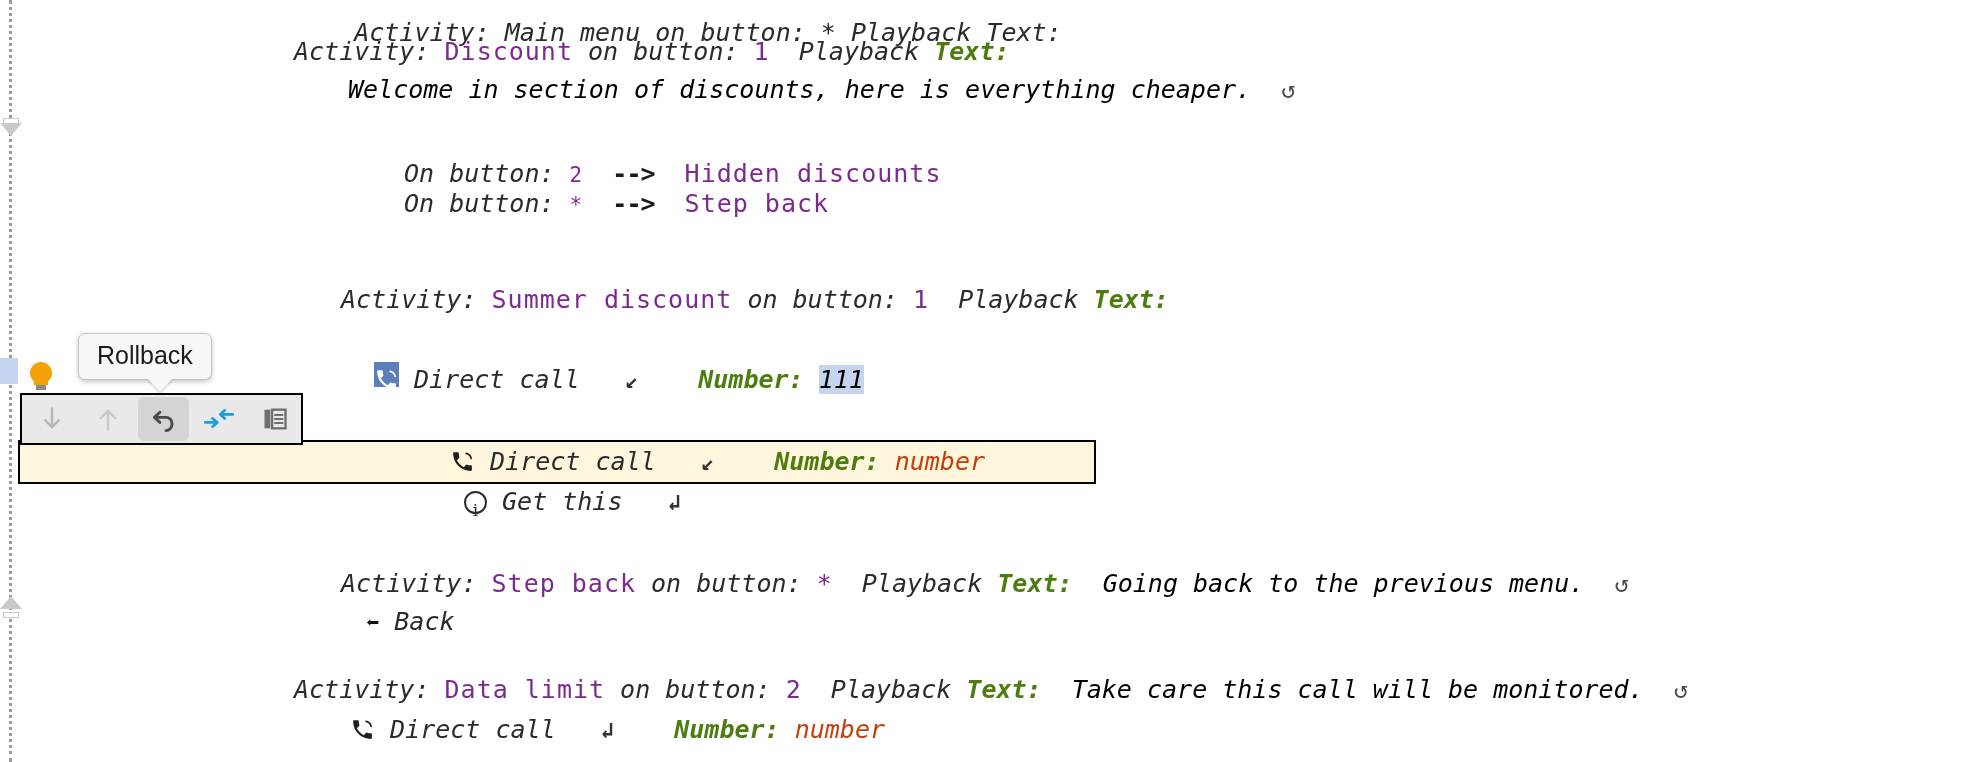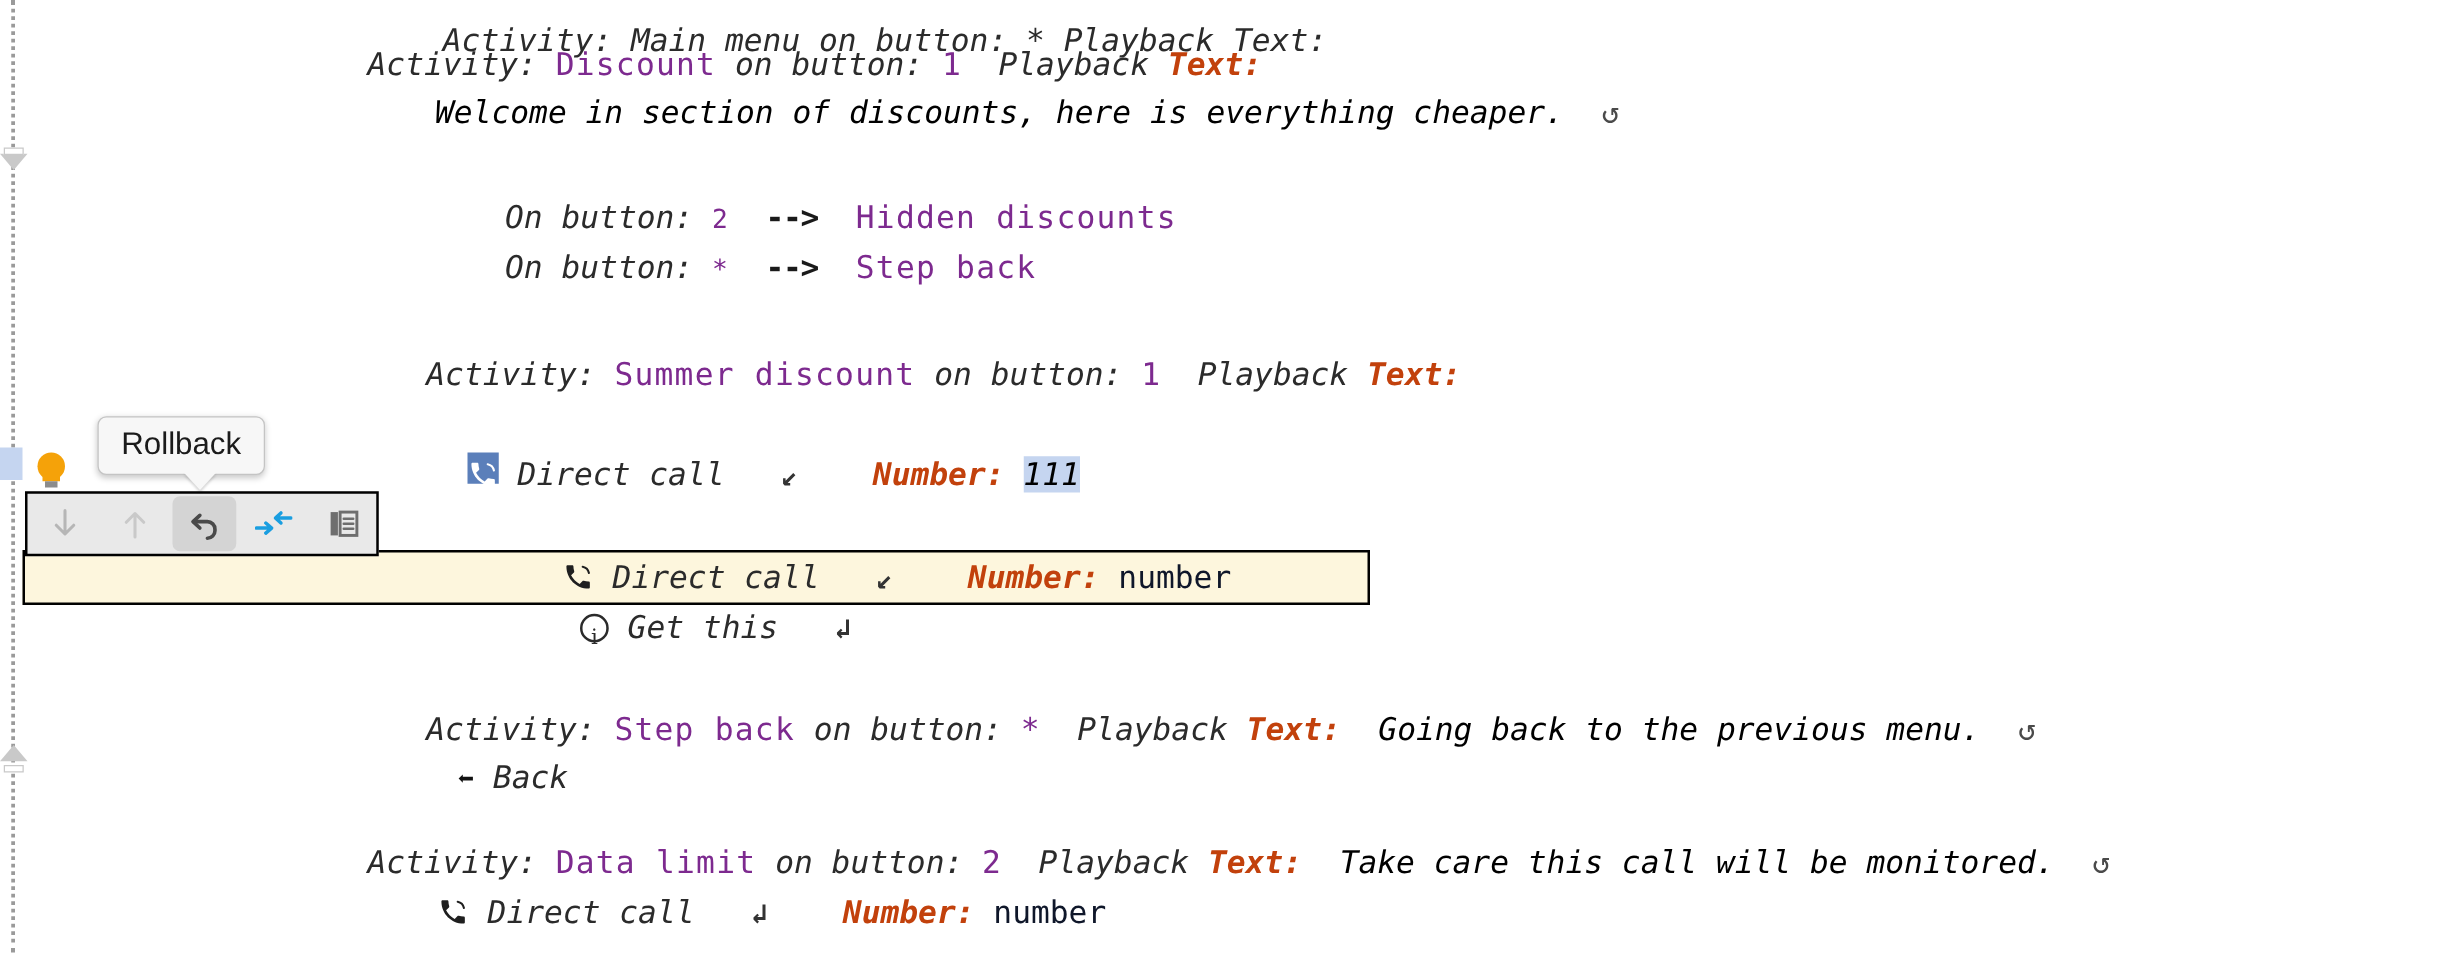--- a/index.html
+++ b/index.html
@@ -45,27 +45,27 @@
   
   #editor{
     position:absolute;left:26px;top:0;width:1944px;height:666px;
     font-size:25px;
     line-height:43px;
     white-space:pre;
   }
   .line{ position:absolute; left:0; white-space:pre; }
 
   .kw      { color:#2b2b2b; font-style:italic; }
-  .kwb     { color:#c2410c; font-style:italic; font-weight:bold; }
+  .kwb     { color:#4d7c0f; font-style:italic; font-weight:bold; }
   .act     { color:#7d2a8f; font-style:normal; letter-spacing:1px; }
   .num     { color:#7d2a8f; font-style:normal; }
   .numsm   { color:#7d2a8f; font-style:normal; font-size:21px; }
   .say     { color:#000000; font-style:italic; }
   .arrow   { color:#1a1a1a; font-weight:bold; letter-spacing:-1px; }
-  .ghost   { color:#0f172a; }
+  .ghost   { color:#c2410c; font-style:italic; }
   .sel     { background:#c5d5f0;font-style:italic; }
   .loopico { color:#4a4a4a; font-size:24px; font-style:normal; }
   .stepico { color:#333333; font-size:22px; font-weight:bold;}
   .backico { color:#111111; font-size:22px; font-weight:bold;}
 
   
   .ico{ display:inline-block; vertical-align:-4px; }
   .phone-ico{ width:25px;height:25px;position:relative; }
   .phone-ico.selectedbg{ background:#5b7fba; }
   .info-ico{
@@ -161,21 +161,21 @@
   </div>
 
   
   <div class="line" style="top:30px;left:268px"><span class="kw">Activity:</span><span> </span><span class="act">Discount</span><span> </span><span class="kw">on button:</span><span> </span><span class="num">1</span><span>  </span><span class="kw">Playback</span><span> </span><span class="kwb">Text:</span></div>
 
   <div class="line" style="top:68px;left:322px"><span class="say">Welcome in section of discounts, here is everything cheaper.</span><span>  </span><span class="loopico">↺</span></div>
 
 
   <div class="line" style="top:152px;left:378px"><span class="kw">On button:</span><span> </span><span class="numsm">2</span><span>  </span><span class="arrow">--&gt;</span><span>  </span><span class="act">Hidden discounts</span></div>
 
-  <div class="line" style="top:192px;left:378px"><span class="kw">On button:</span><span> </span><span class="numsm">*</span><span>  </span><span class="arrow">--&gt;</span><span>  </span><span class="act">Step back</span></div>
+  <div class="line" style="top:182px;left:378px"><span class="kw">On button:</span><span> </span><span class="numsm">*</span><span>  </span><span class="arrow">--&gt;</span><span>  </span><span class="act">Step back</span></div>
 
   
   <div class="line" style="top:278px;left:315px"><span class="kw">Activity:</span><span> </span><span class="act">Summer discount</span><span> </span><span class="kw">on button:</span><span> </span><span class="num">1</span><span>  </span><span class="kw">Playback</span><span> </span><span class="kwb">Text:</span></div>
 
 
   <div class="line" style="top:358px;left:348px"><span class="ico phone-ico selectedbg"><svg width="25" height="25" viewBox="0 0 24 24">
           <path d="M6.6 10.8c1.4 2.8 3.8 5.2 6.6 6.6l2.2-2.2c.3-.3.7-.4 1-.2 1.1.4 2.3.6 3.6.6.6 0 1 .4 1 1V20c0 .6-.4 1-1 1C10.6 21 3 13.4 3 4c0-.6.4-1 1-1h3.4c.6 0 1 .4 1 1 0 1.2.2 2.4.6 3.6.1.3 0 .7-.2 1l-2.2 2.2z" fill="#ffffff"></path>
           <path d="M15.5 4.2c2.4.5 4.3 2.4 4.8 4.8" stroke="#ffffff" stroke-width="1.6" fill="none" stroke-linecap="round"></path>
         </svg></span><span> </span><span class="kw">Direct call</span><span>   </span><span class="stepico">↙</span><span>    </span><span class="kwb">Number:</span><span> </span><span class="say sel">111</span></div>
 

